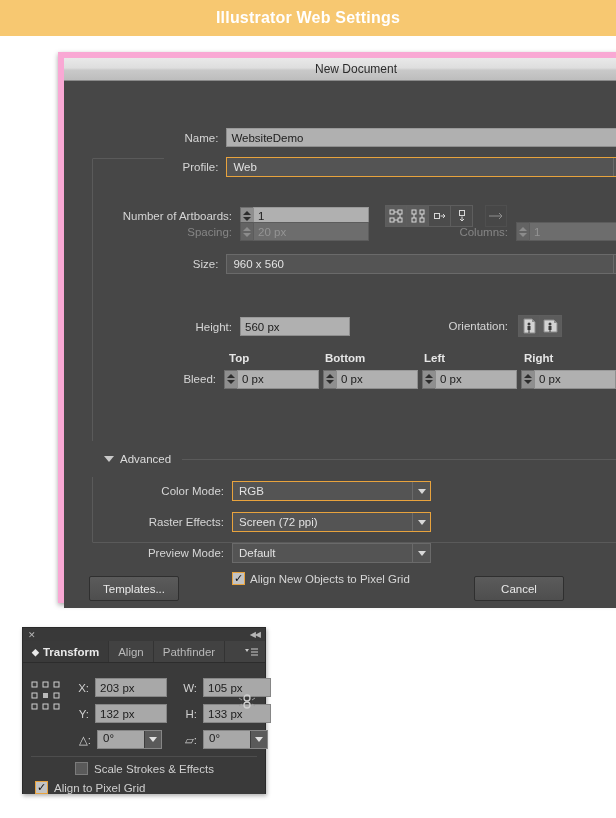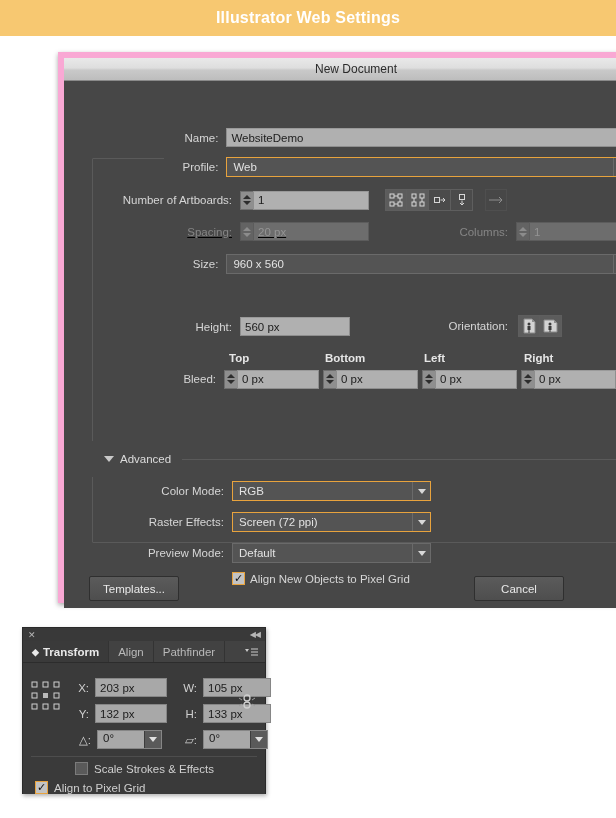--- a/index.html
+++ b/index.html
@@ -262,21 +262,21 @@
     <div class="row" style="left:0; top:76px; width:568px; justify-content:flex-end;">
       <span class="lbl" style="width:160px; margin-right:8px;">Profile:</span>
       <div class="dd hl" style="width:420px;">
         <span>Web</span>
         <span class="dd-arrowbox">
             <i class="caret"></i>
           </span>
       </div>
     </div>
 
-    <div class="row" style="left:0; top:108px;">
+    <div class="row" style="left:0; top:124px;">
       <span class="lbl" style="width:168px; margin-right:8px;">Number of Artboards:</span>
       <span class="stepper">
           <i class="up"></i>
           <i class="dn"></i>
         </span>
       <input class="txt" style="width: 116px;" value="1">
       <span style="display:inline-block;width:16px"></span>
       <span class="iconrow">
         <span class="iconbtn on">
           <svg width="14" height="14" viewBox="0 0 14 14">
@@ -320,21 +320,21 @@
       <span style="display:inline-block;width:12px"></span>
       <span class="iconbtn" style="border-color:#4f4f4f;background:#474747">
         <svg width="16" height="12" viewBox="0 0 16 12">
             <g fill="none" stroke="#8e8e8e" stroke-width="1">
               <path d="M1 6 L14 6 M11 3 L14 6 L11 9"></path>
             </g>
           </svg>
       </span>
     </div>
 
-    <div class="row" style="left:0; top:141px;text-decoration:underline;">
+    <div class="row" style="left:0; top:141px;">
       <span class="lbl dim" style="width:168px; margin-right:8px;">Spacing:</span>
       <span class="stepper disabled">
           <i class="up"></i>
           <i class="dn"></i>
         </span>
       <input class="txt disabled" style="width: 116px;" disabled="" value="20 px">
     </div>
     <div class="row" style="left:378px; top:141px;">
       <span class="lbl dim" style="width:66px; margin-right:8px;">Columns:</span>
       <span class="stepper disabled">

